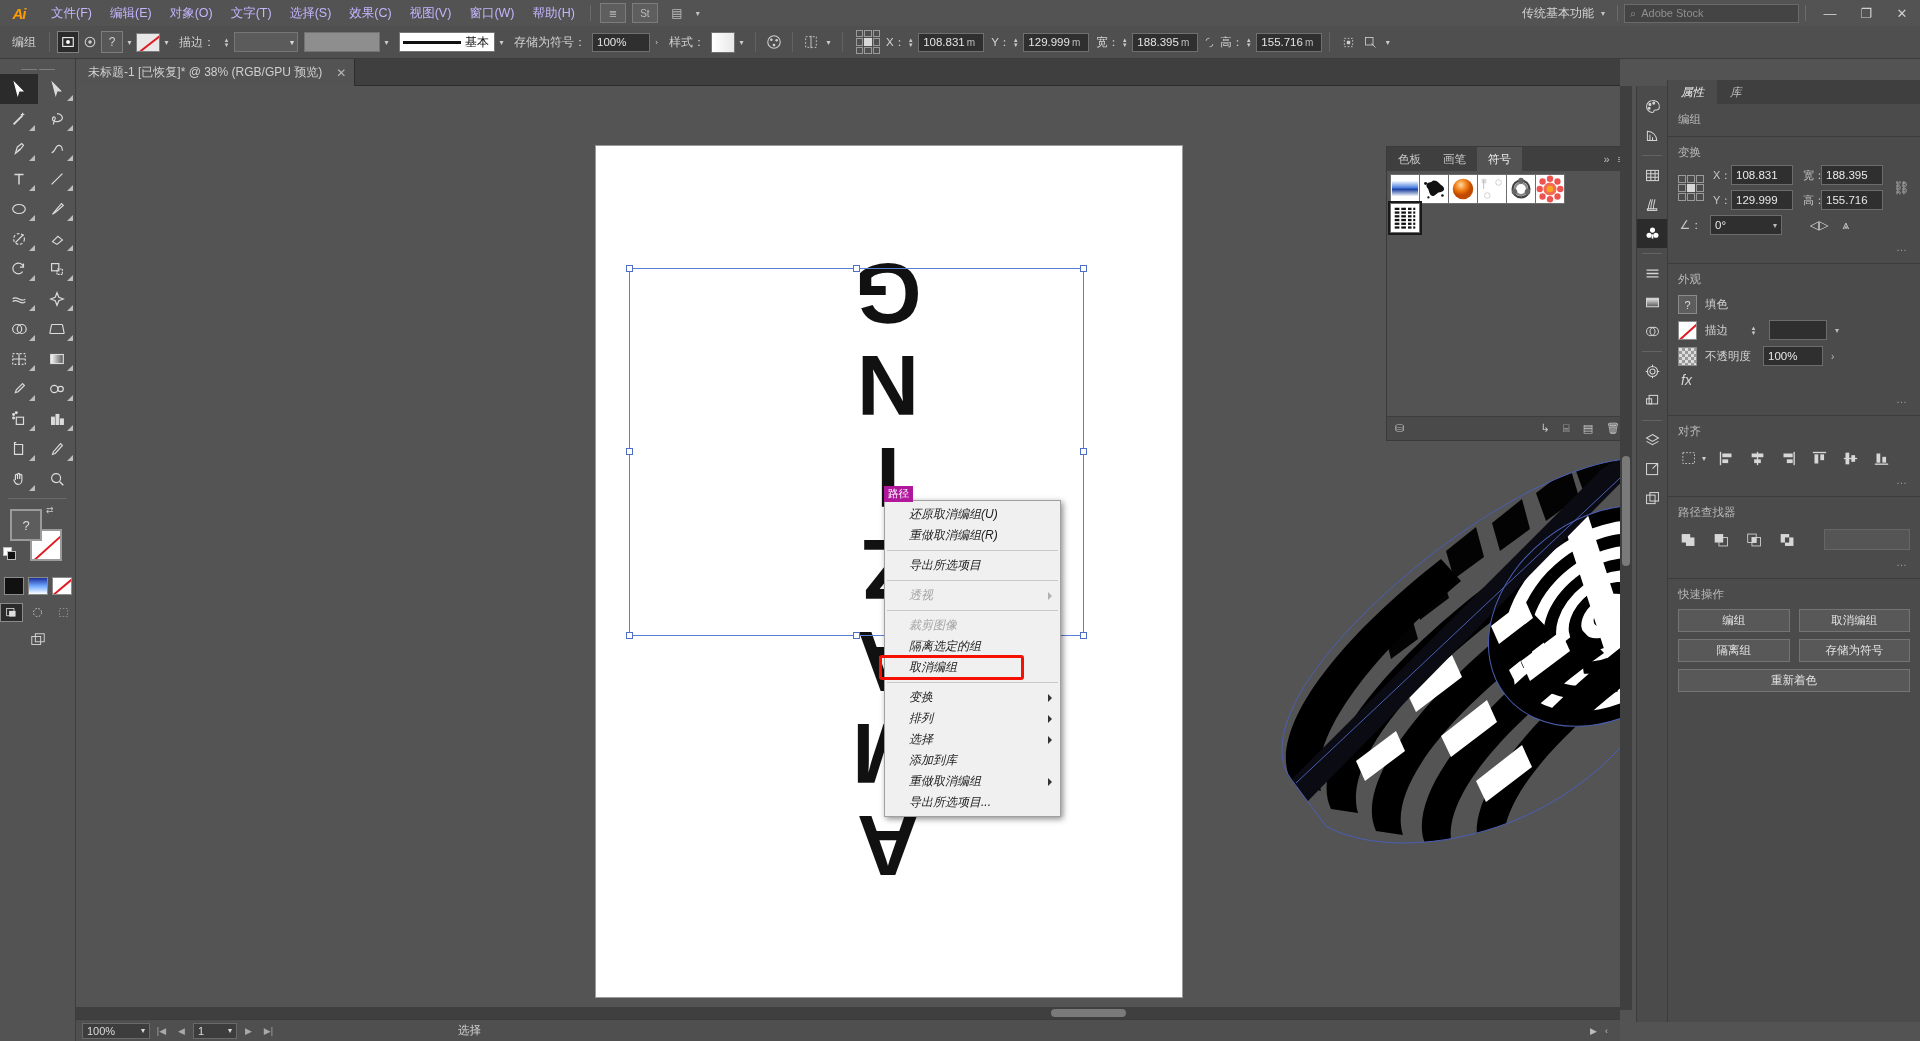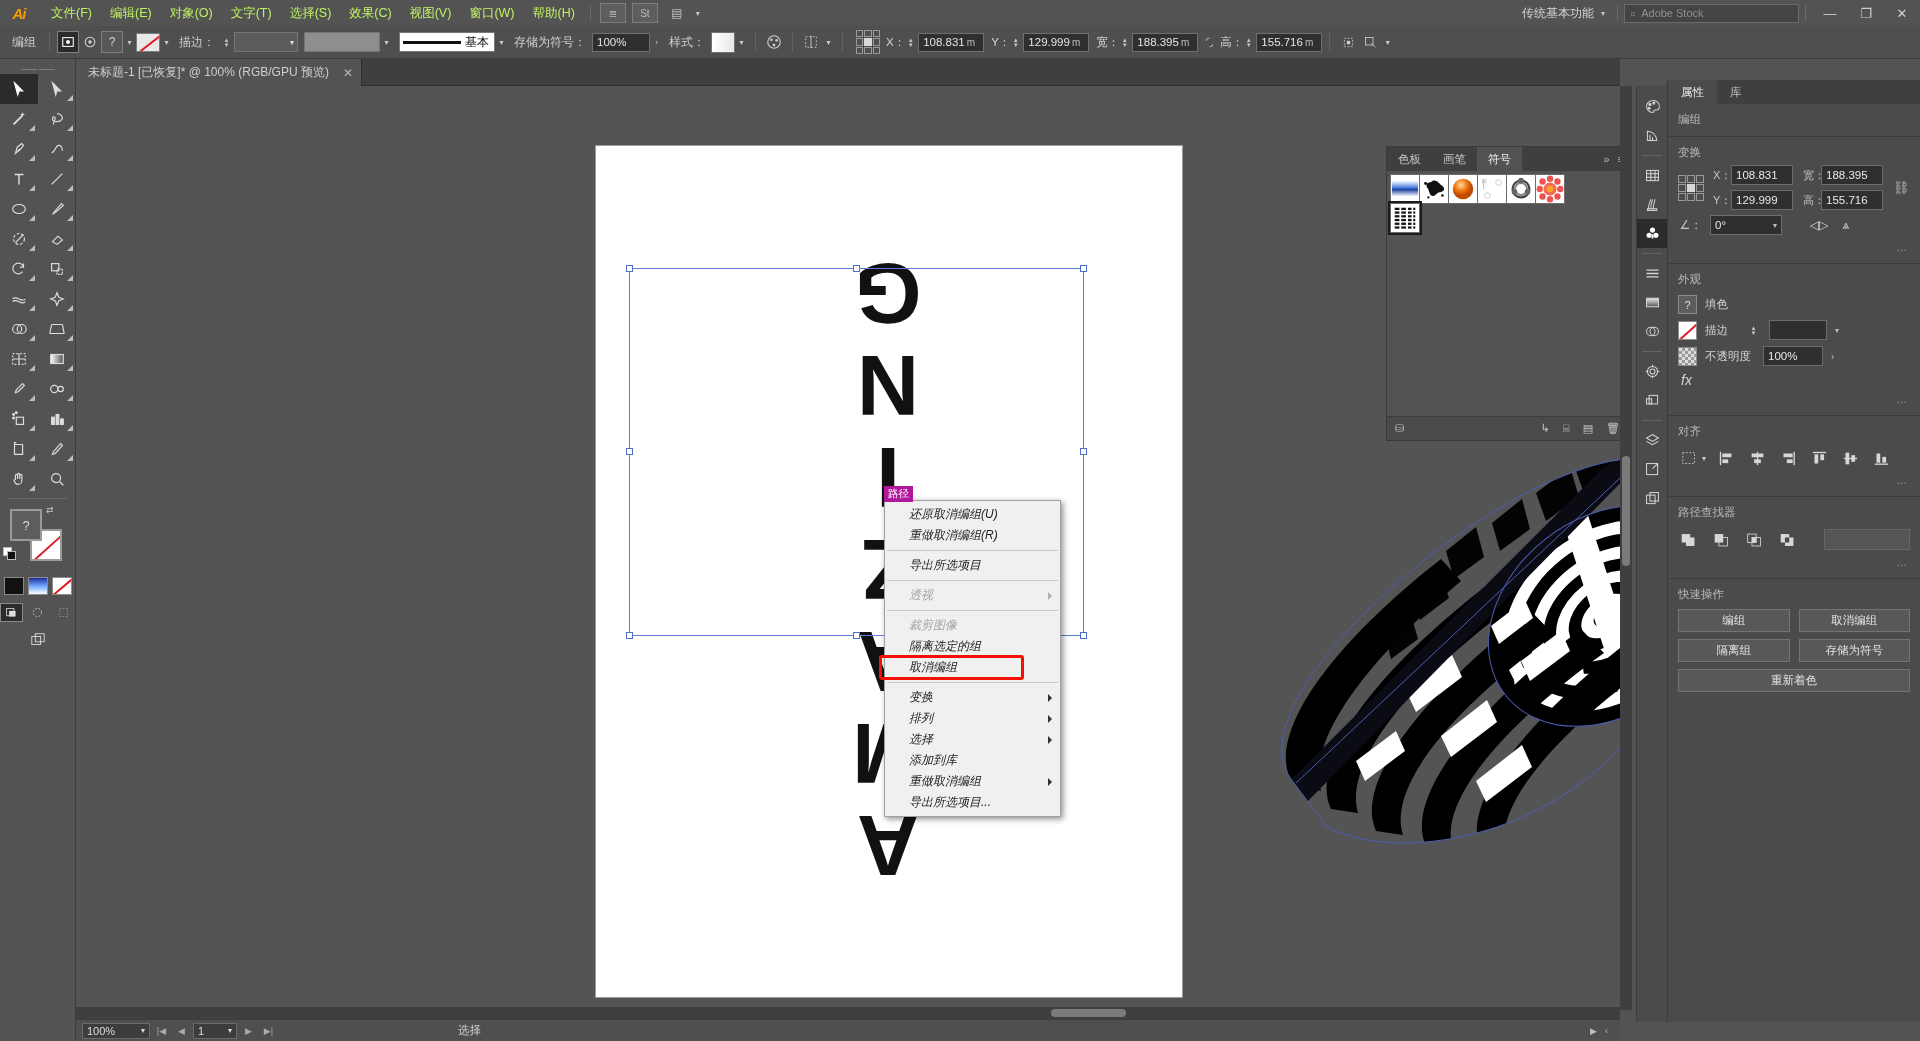--- a/index.html
+++ b/index.html
@@ -17,21 +17,21 @@
     position:absolute; left:0; top:0; width:1920px; height:26px;
     background:#535353; display:flex; align-items:center;
   }
   .ai-logo{
     width:30px; height:22px; margin-left:4px; margin-right:8px;
     display:flex; align-items:center; justify-content:center;
     color:#ff9a00; font-weight:bold; font-size:15px; font-style:italic;
     letter-spacing:-1px;
   }
   .menu-item{
-    padding:4px 9px; font-size:12.5px; color:#bef264; cursor:default; white-space:nowrap;
+    padding:4px 9px; font-size:12.5px; color:#c4b5fd; cursor:default; white-space:nowrap;
   }
   .mb-right{ position:absolute; right:0; top:0; height:26px; display:flex; align-items:center; }
   .mb-icon{
     width:26px; height:20px; margin:0 3px; display:flex; align-items:center; justify-content:center;
     color:#bdbdbd; font-size:12px;
   }
   .mb-icon.boxed{ border:1px solid #7c7c7c; background:#5e5e5e; font-size:10px; }
   .ws-name{ font-size:12px; color:#d6d6d6; padding:0 4px; }
   .caret{ font-size:8px; color:#c5c5c5; margin:0 6px 0 3px; }
   .sep-v{ width:1px; height:16px; background:#6b6b6b; margin:0 6px; }
@@ -226,21 +226,21 @@
   .railicon.active{ background:#2b2b2b; }
   .railicon svg{ width:17px;height:17px; fill:none;stroke:#d5d5d5;stroke-width:1.2;}
   .raildiv{ height:1px; background:#636363; margin:5px 5px; }
 
   
   .props{
     position:absolute; left:1667px; top:80px; width:253px; height:942px;
     background:#4b4b4b; border-left:1px solid #3b3b3b;
   }
   .prop-tabs{ height:24px; background:#3f3f3f; display:flex; align-items:center; }
-  .prop-tab{ padding:0 13px; height:24px; display:flex;align-items:center; font-size:11.5px; color:#c2c2c2; }
+  .prop-tab{ padding:0 13px; height:24px; display:flex;align-items:center; font-size:11.5px; color:#c2c2c2;font-style:italic; }
   .prop-tab.active{ background:#4b4b4b; color:#efefef; }
   .sectitle{ font-size:11.5px; color:#b9b9b9; padding:8px 10px 5px 10px; }
   .secdiv{ height:1px; background:#3b3b3b; margin:4px 0 0 0; }
   .prow{ display:flex; align-items:center; padding:0 10px; gap:6px; }
   .pfield{
     height:20px; width:62px; background:#2f2f2f; border:1px solid #6c6c6c; color:#e8e8e8;
     font-size:11.5px; display:flex; align-items:center; padding:0 4px;
   }
   .plabel{ font-size:11px; color:#c6c6c6; width:14px; text-align:center;}
   .refpoint{
@@ -478,21 +478,21 @@
       <svg viewBox="0 0 18 18" width="15" height="15">
           <rect x="3" y="3" width="9" height="9" fill="none" stroke="#d0d0d0"></rect>
           <path d="M10 10l5 5" stroke="#d0d0d0"></path>
         </svg>
     </div>
     <div class="mini-caret">▾</div>
   </div>
 
   <div class="tabbar">
     <div class="doctab">
-      <span class="title">未标题-1 [已恢复]* @ 100% (RGB/GPU 预览)</span>
+      <span class="title">未标题-1 [已恢复]* @ 38% (RGB/GPU 预览)</span>
       <span class="x">✕</span>
     </div>
   </div>
 
   <div class="toolbar">
     <div class="tb-grip">
         <span></span>
         <span></span>
       </div>
     <div class="tgrid">

